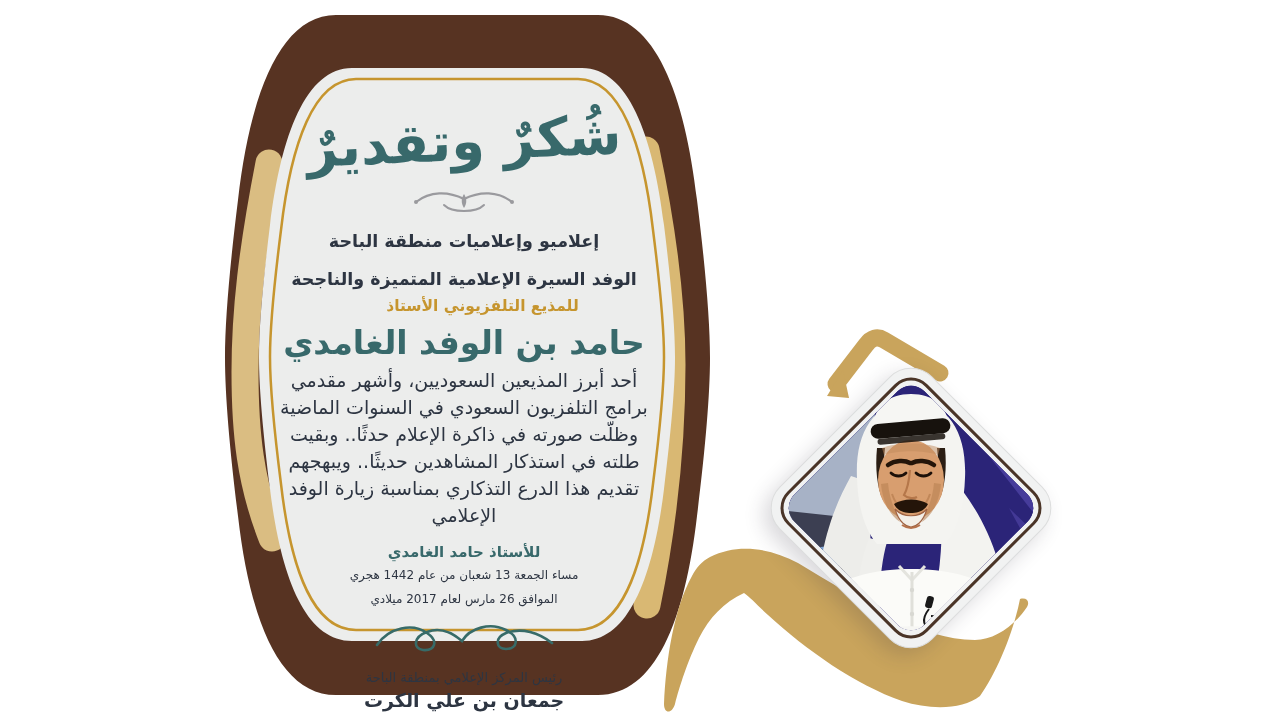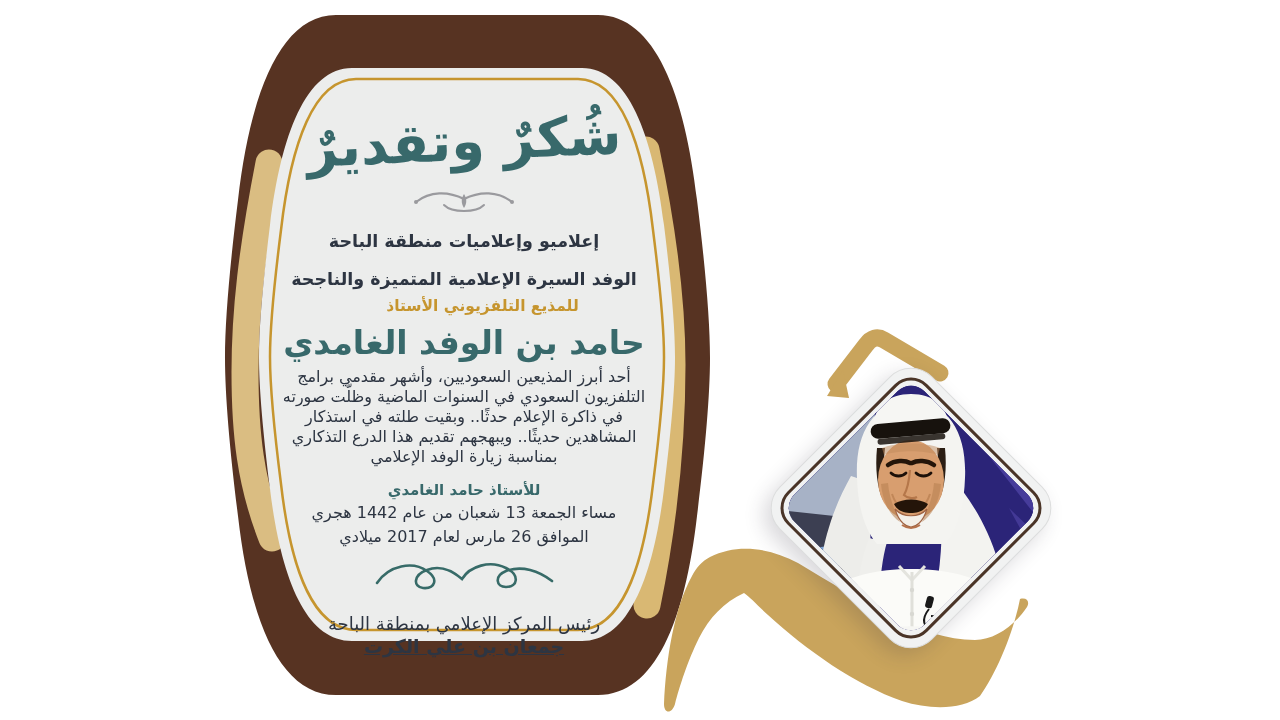--- a/index.html
+++ b/index.html
@@ -16,26 +16,26 @@
     text-align:center;direction:rtl;color:#2d3542;z-index:3;
   }
   .calli{
     font-size:54px;line-height:92px;font-weight:bold;color:#38696b;
     transform:rotate(-2.5deg);letter-spacing:-1px;
   }
   .ornament{margin:-2px auto 2px auto;display:block;}
   .hdr{font-size:17.5px;font-weight:bold;line-height:26px;margin-top:12px;}
   .gold-line{font-size:15.5px;font-weight:bold;color:#c6952e;line-height:23px;margin-top:3px;padding-left:37px;}
   .big-name{font-size:33px;font-weight:bold;color:#38696b;line-height:42px;margin-top:4px;}
-  .bio{font-size:16px;line-height:20px;width:372px;margin:3px auto 0 auto;}
+  .bio{font-size:19px;line-height:27px;width:372px;margin:3px auto 0 auto;}
   .dedication{font-size:15px;font-weight:bold;color:#38696b;line-height:22px;margin-top:12px;}
-  .dateline{font-size:16px;line-height:24px;}
+  .dateline{font-size:12px;line-height:24px;}
   .flourish{display:block;margin:8px auto 0 auto;}
-  .signer-title{font-size:18px;line-height:18px;margin-top:18px;}
-  .signer-name{font-size:19px;font-weight:bold;line-height:27px;text-decoration:underline;}
+  .signer-title{font-size:13px;line-height:18px;margin-top:10px;}
+  .signer-name{font-size:19px;font-weight:bold;line-height:27px;}
 
   
   .diamond-frame{
     position:absolute;left:803px;top:400px;width:214px;height:214px;
     transform:rotate(45deg);border-radius:30px;background:#f1f2f2;
     border:1px solid #dcdddd;box-shadow:0 10px 20px rgba(50,45,60,.18);z-index:4;
   }
   .frame-line{
     position:absolute;inset:8px;border-radius:23px;border:3px solid #4a3427;
   }

